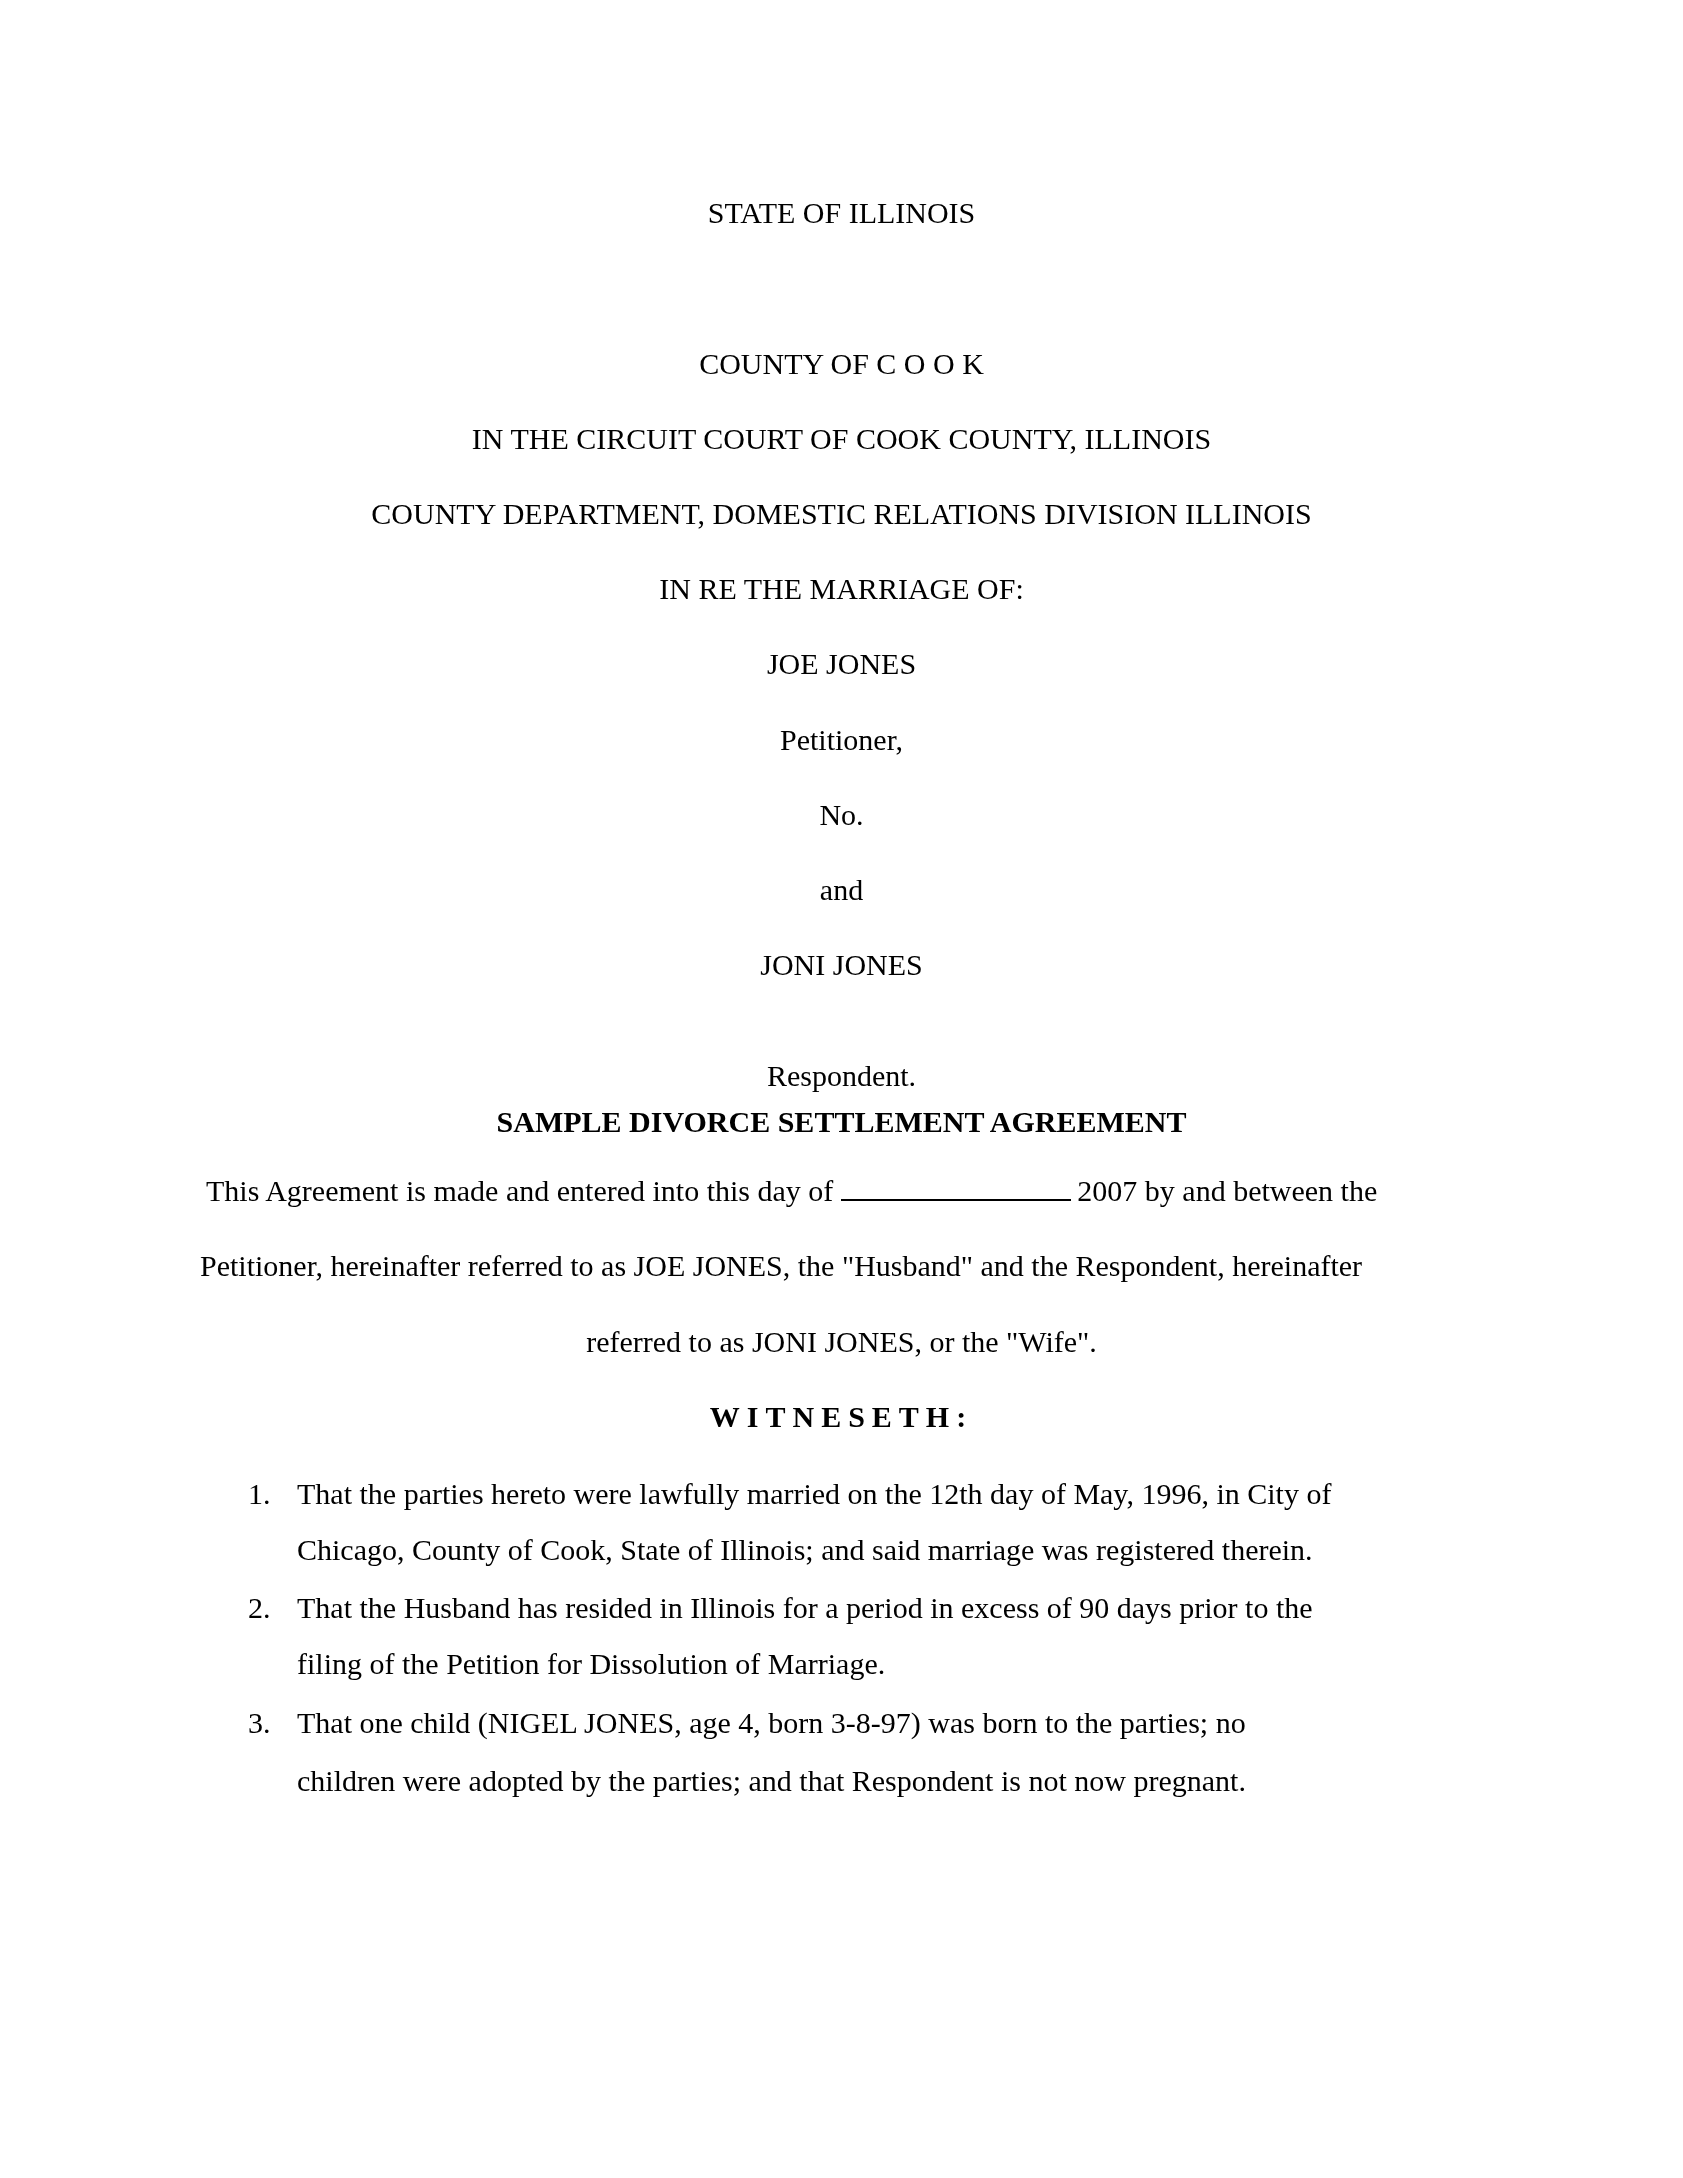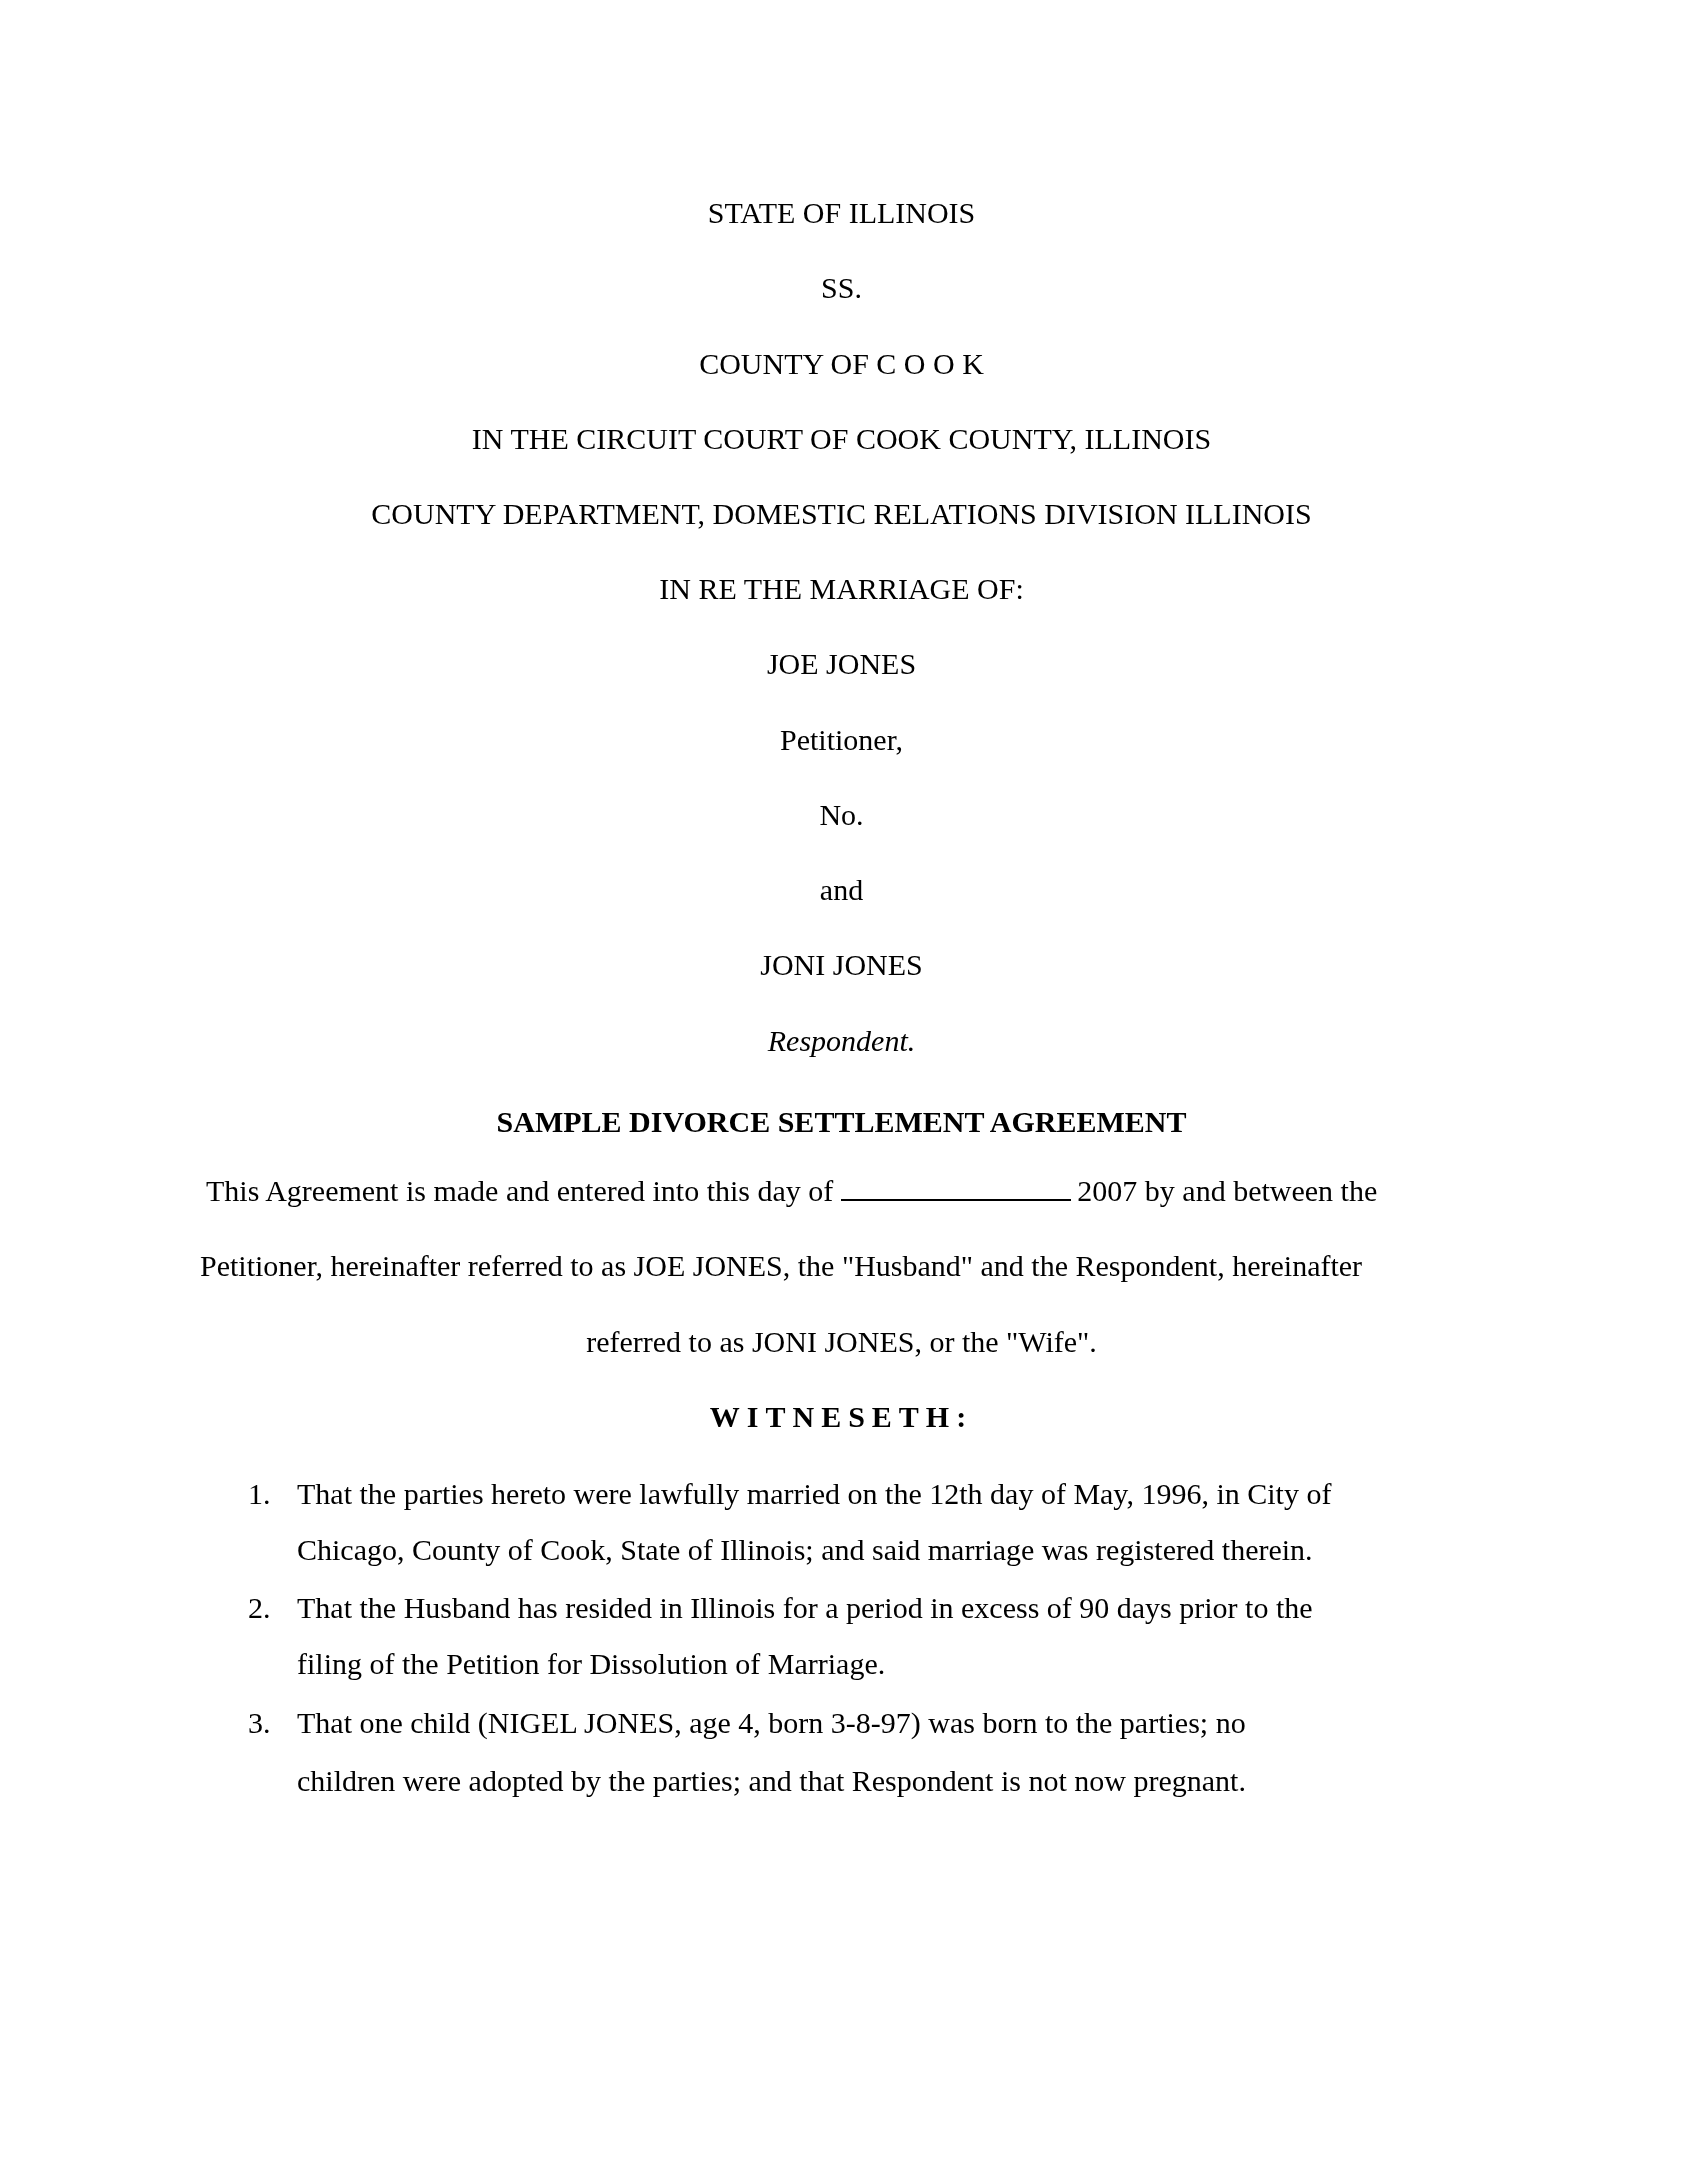--- a/index.html
+++ b/index.html
@@ -69,32 +69,31 @@
       left: 297px;
       white-space: nowrap;
     }
   </style>
 </head>
 <body>
 
 <div class="page">
 
   <div class="cline" style="top:195px;">STATE OF ILLINOIS</div>
-  <div class="cline" style="top:270px;">SS.</div>
   <div class="cline" style="top:346px;">COUNTY OF C O O K</div>
   <div class="cline" style="top:496px;">COUNTY DEPARTMENT, DOMESTIC RELATIONS DIVISION ILLINOIS</div>
   <div class="cline" style="top:421px;">IN THE CIRCUIT COURT OF COOK COUNTY, ILLINOIS</div>
   <div class="cline" style="top:571px;">IN RE THE MARRIAGE OF:</div>
 
   <div class="cline" style="top:646px;">JOE JONES</div>
   <div class="cline" style="top:722px;">Petitioner,</div>
   <div class="cline" style="top:797px;">No.</div>
   <div class="cline" style="top:872px;">and</div>
   <div class="cline" style="top:947px;">JONI JONES</div>
-  <div class="cline" style="top:1023px;font-style:italic;">Respondent.</div>
+  <div class="cline" style="top:1058px;">Respondent.</div>
 
   <div class="cline title" style="top:1104px;">SAMPLE DIVORCE SETTLEMENT AGREEMENT</div>
 
   <div class="para-line" style="left:206px; top:1173px;">
     <span>This Agreement is made and entered into this day of</span><span class="blank"></span><span>2007 by and between the</span>
   </div>
   <div class="para-line" style="left:200px; top:1248px;">Petitioner, hereinafter referred to as JOE JONES, the "Husband" and the Respondent, hereinafter</div>
   <div class="cline" style="top:1324px;">referred to as JONI JONES, or the "Wife".</div>
 
   <div class="cline witneseth" style="top:1399px;">WITNESETH:</div>

